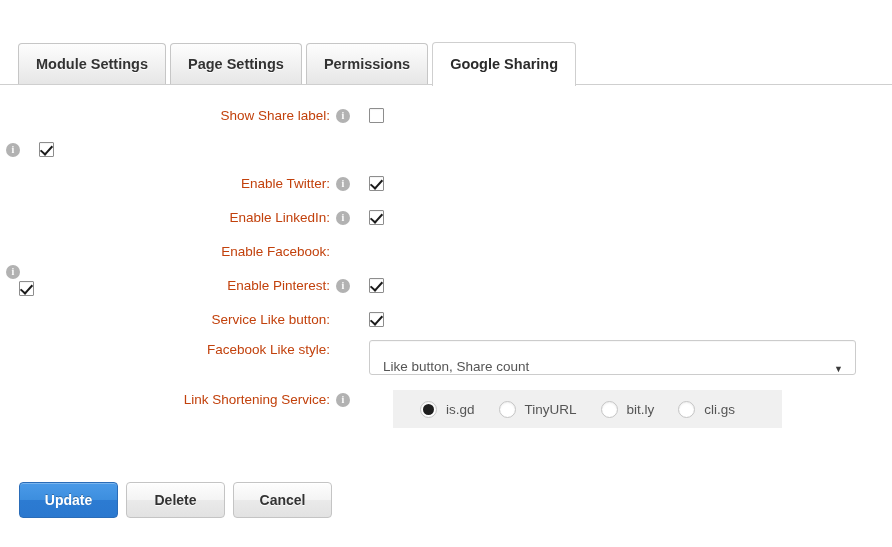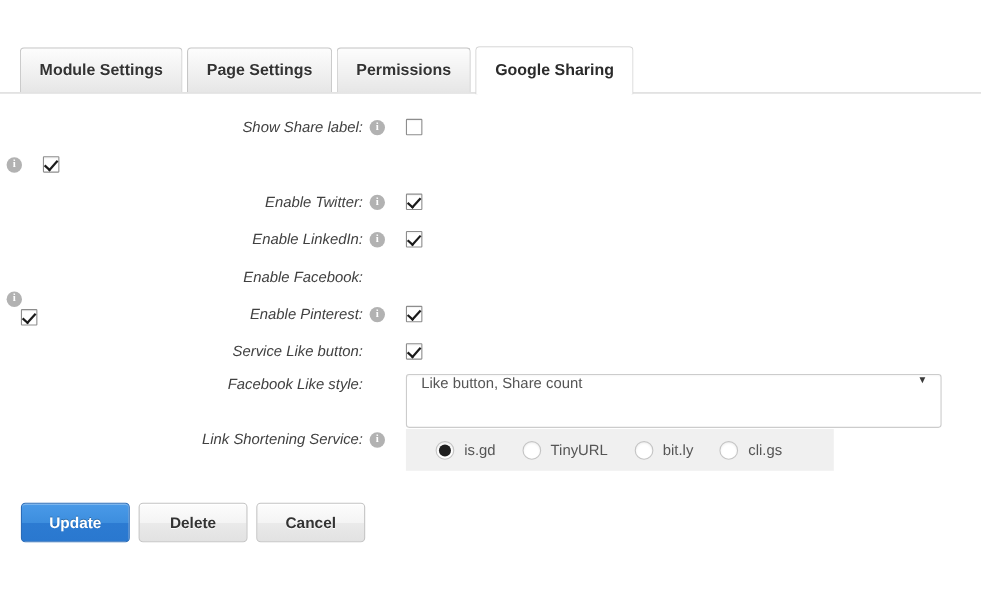--- a/index.html
+++ b/index.html
@@ -86,25 +86,24 @@
     position: absolute;
     left: 0;
     display: flex;
     align-items: flex-start;
     height: 22px;
   }
   .field-label {
     width: 330px;
     text-align: right;
     padding-right: 0;
-    color: #404040;
+    color: #c2410c;
     font-size: 13.5px;
     line-height: 20px;
     white-space: nowrap;
-    font-style: italic;
   }
   .info-icon {
     width: 14px;
     height: 14px;
     margin-left: 6px;
     margin-top: 3px;
     border-radius: 50%;
     background: #b2b2b2;
     color: #ffffff;
     font-size: 10px;
@@ -148,26 +147,26 @@
     width: 5px;
     height: 10px;
     border: solid #1a1a1a;
     border-width: 0 2.6px 2.6px 0;
     transform: rotate(42deg);
   }
 
   
   .select-box {
     width: 487px;
-    height: 49px;
+    height: 35px;
     border: 1px solid #cccccc;
     border-radius: 3px;
     background: #ffffff;
     display: flex;
-    align-items: flex-start;
+    align-items: flex-end;
     padding: 0 10px 0 13px;
     cursor: pointer;
     box-shadow: inset 0 1px 1px rgba(0,0,0,0.03);
   }
   .select-value {
     flex: 1;
     color: #555555;
     font-size: 13.5px;
     white-space: nowrap;
     overflow: hidden;
@@ -180,20 +179,21 @@
   }
 
   
   .radio-panel {
     width: 389px;
     height: 38px;
     background: #f0f0f0;
     display: flex;
     align-items: center;
     padding-left: 27px;
+    margin-left: 24px;
   }
   .radio-item {
     display: flex;
     align-items: center;
     margin-right: 24px;
     cursor: pointer;
   }
   .radio-dot {
     width: 17px;
     height: 17px;
@@ -221,21 +221,21 @@
     margin-left: 9px;
     color: #555555;
     font-size: 13.5px;
     white-space: nowrap;
   }
 
   
   .button-bar {
     position: absolute;
     left: 19px;
-    top: 372px;
+    top: 397px;
     display: flex;
     align-items: center;
     gap: 8px;
   }
   .btn {
     height: 36px;
     min-width: 99px;
     padding: 0 16px;
     border-radius: 4px;
     font-size: 14px;

